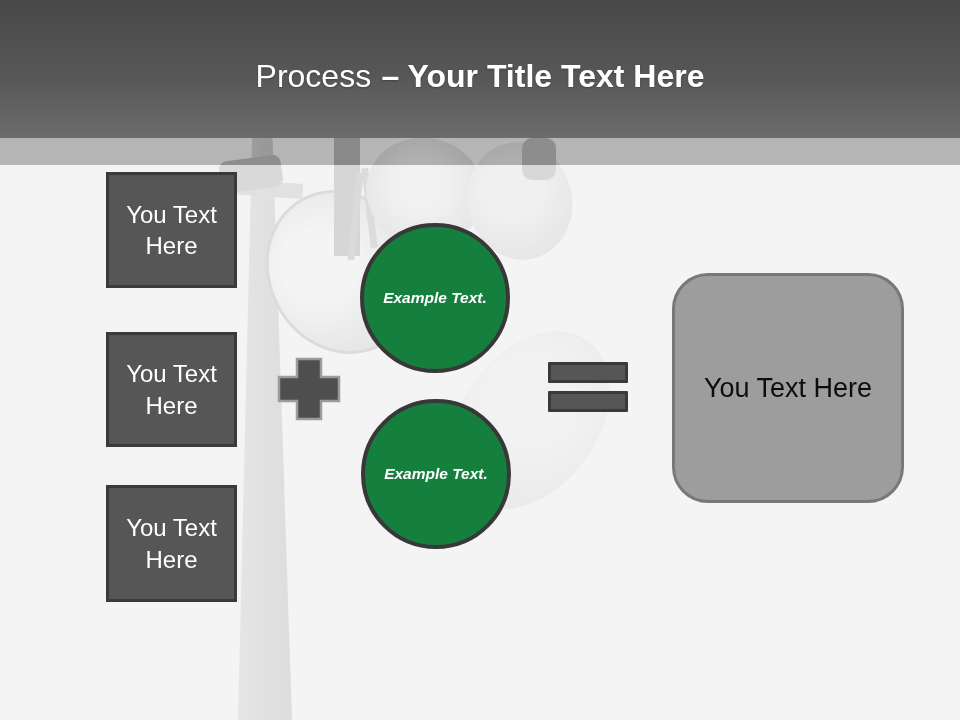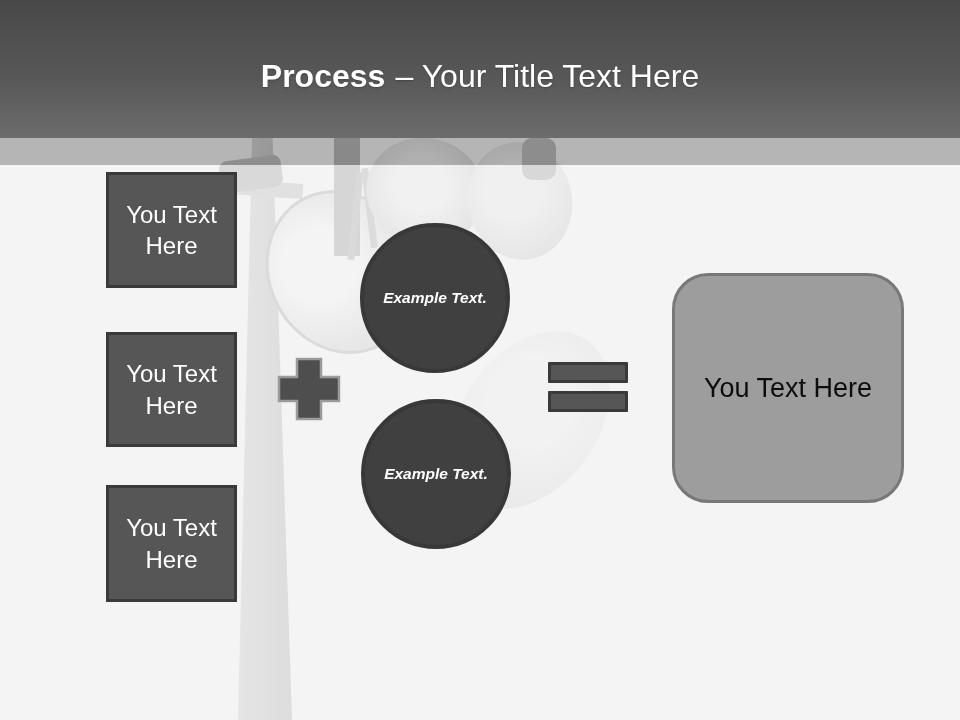--- a/index.html
+++ b/index.html
@@ -50,37 +50,37 @@
   
   .fade{ position:absolute; left:0; top:165px; width:100%; height:555px;
          background:rgba(244,244,244,0.62); z-index:2; }
   
   .header{
     position:absolute; left:0; top:0; width:100%; height:138px; z-index:3;
     background:linear-gradient(180deg,#484848 0%,#575757 55%,#6c6c6c 100%);
     display:flex; align-items:center; justify-content:center; padding-top:14px;
   }
   .title{ color:#ffffff; font-size:32px; text-shadow:0 1px 2px rgba(0,0,0,0.25); white-space:nowrap; }
-  .title .bold{ font-weight:700;margin-top:12px; }
-  .title .rest{ font-weight:400; margin-left:0.32em; }
+  .title .bold{ font-weight:400;margin-top:12px; }
+  .title .rest{ font-weight:700; margin-left:0.32em; }
   
   .content{ position:absolute; inset:0; z-index:4;text-decoration:underline; }
   .text-box{
     position:absolute; left:106px; width:131px;
     background:#565656; border:3px solid #3a3a3a;
     color:#ffffff; font-size:24px; line-height:1.3; text-align:center;
     display:flex; align-items:center; justify-content:center; padding:4px;
   }
   .box-1{ top:172px; height:116px; }
   .box-2{ top:332px; height:115px; }
   .box-3{ top:485px; height:117px; }
   .plus{ position:absolute; left:277px; top:357px; width:64px; height:64px; }
   .circle{
     position:absolute; width:150px; height:150px; border-radius:50%;
-    background:#404040; border:4px solid #383838;
+    background:#15803d; border:4px solid #383838;
     color:#ffffff; font-size:15.5px; font-weight:700; font-style:italic;
     line-height:1.75; text-align:center;
     display:flex; align-items:center; justify-content:center; padding:18px;
   }
   .circle-1{ left:360px; top:223px; }
   .circle-2{ left:361px; top:399px; }
   .equals{ position:absolute; left:548px; top:362px; width:80px; }
   .equals .bar{
     width:80px; height:21px; background:#565656; border:3px solid #3a3a3a;
     border-radius:1px; margin-bottom:8px;

